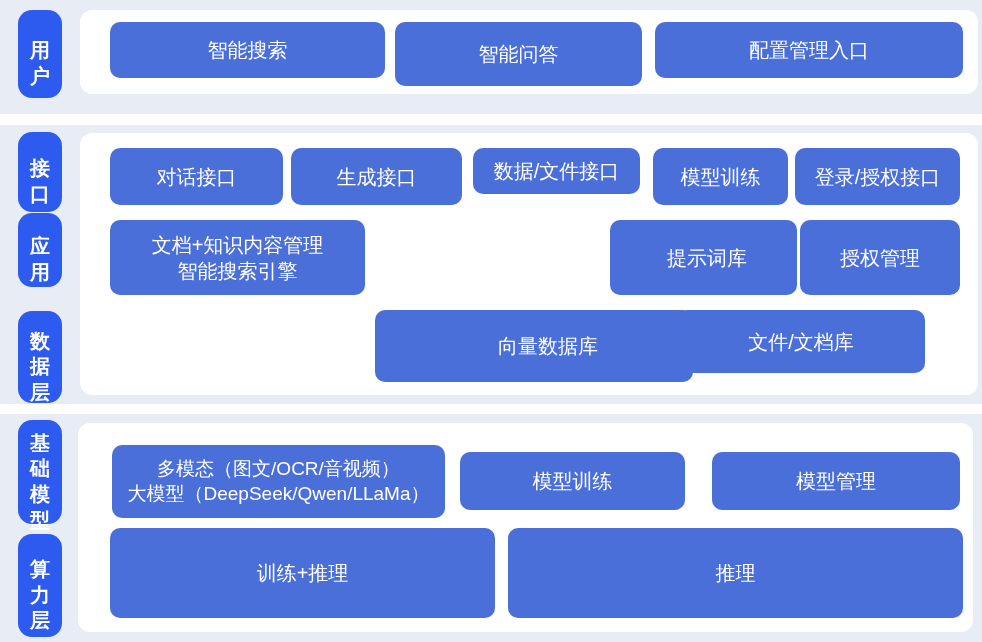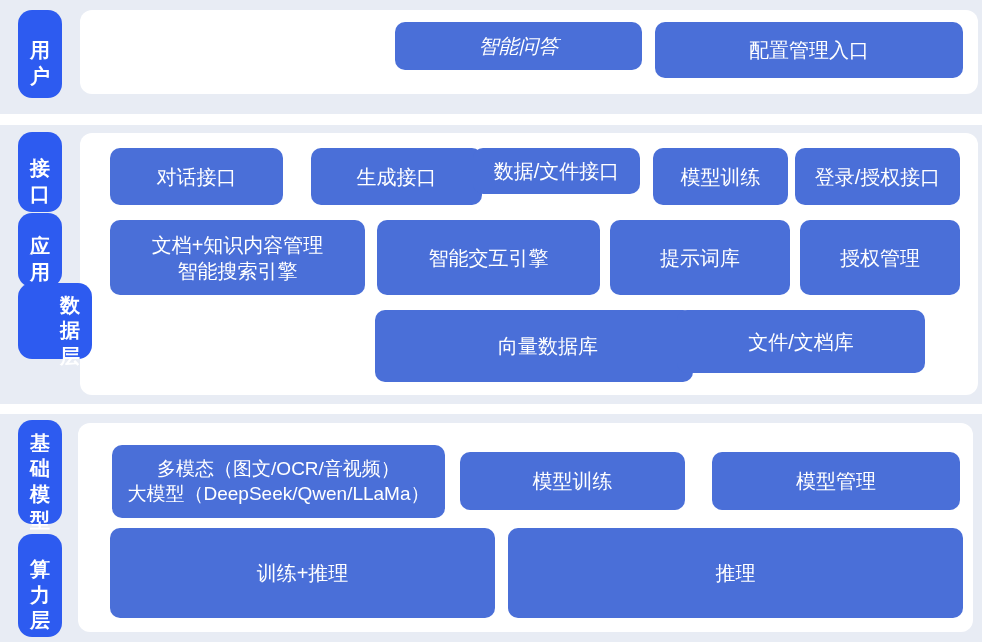--- a/index.html
+++ b/index.html
@@ -25,42 +25,42 @@
   .panel3{left:78px;top:423px;width:895px;height:209px;}
   .layer-label{
     position:absolute;left:18px;width:44px;background:var(--label-blue);
     border-radius:14px;display:flex;align-items:center;justify-content:center;
     color:var(--text-white);font-weight:700;font-size:20px;
   }
   .layer-label .vtxt{width:1.1em;word-break:break-all;text-align:center;line-height:1.28;margin-top:20px;}
   .lab-user{top:10px;height:88px;}
   .lab-if{top:132px;height:80px;}
   .lab-app{top:213px;height:74px;}
-  .lab-data{top:283px;height:76px;padding-left:30px;}
+  .lab-data{top:311px;height:92px;}
   .lab-fm{top:420px;height:104px;}
   .lab-cpu{top:534px;height:103px;}
   .btn{
     position:absolute;background:var(--button-blue);border-radius:10px;
     color:var(--text-white);display:flex;align-items:center;justify-content:center;
     font-size:20px;text-align:center;white-space:pre-line;line-height:1.3;
   }
   
   .b-u1{left:110px;top:22px;width:275px;height:56px;}
-  .b-u2{left:395px;top:22px;width:247px;height:48px;font-style:italic;}
+  .b-u2{left:395px;top:22px;width:247px;height:64px;}
   .b-u3{left:655px;top:22px;width:308px;height:56px;}
   
   .b-i1{left:110px;top:148px;width:173px;height:57px;}
-  .b-i2{left:291px;top:148px;width:171px;height:57px;margin-left:20px;}
+  .b-i2{left:291px;top:148px;width:171px;height:57px;}
   .b-i3{left:473px;top:148px;width:167px;height:46px;}
   .b-i4{left:653px;top:148px;width:135px;height:57px;}
   .b-i5{left:795px;top:148px;width:165px;height:57px;}
   
   .b-a1{left:110px;top:220px;width:255px;height:75px;}
   .b-a2{left:377px;top:220px;width:223px;height:75px;}
-  .b-a3{left:610px;top:220px;width:180px;height:75px;}
+  .b-a3{left:610px;top:220px;width:180px;height:75px;padding-left:7px;}
   .b-a4{left:800px;top:220px;width:160px;height:75px;}
   
   .b-d1{left:110px;top:310px;width:255px;height:63px;}
   .b-d2{left:375px;top:310px;width:290px;height:72px;padding-left:28px;}
   .b-d3{left:677px;top:310px;width:248px;height:63px;}
   
   .b-f1{left:112px;top:445px;width:333px;height:73px;font-size:19px;}
   .b-f2{left:460px;top:452px;width:225px;height:58px;}
   .b-f3{left:712px;top:452px;width:248px;height:58px;}
   
@@ -70,20 +70,21 @@
 </head>
 <body>
 
 <div class="canvas">
 
   <div class="band band1"></div>
   <div class="panel panel1"></div>
   <div class="layer-label lab-user">
     <span class="vtxt">用户</span>
   </div>
+  <div class="btn b-u1">智能搜索</div>
   <div class="btn b-u2">智能问答</div>
   <div class="btn b-u3">配置管理入口</div>
 
   <div class="band band2"></div>
   <div class="panel panel2"></div>
   <div class="layer-label lab-if">
     <span class="vtxt">接口</span>
   </div>
   <div class="layer-label lab-app">
     <span class="vtxt">应用</span>
@@ -93,21 +94,20 @@
   </div>
 
   <div class="btn b-i1">对话接口</div>
   <div class="btn b-i2">生成接口</div>
   <div class="btn b-i3">数据/文件接口</div>
   <div class="btn b-i4">模型训练</div>
   <div class="btn b-i5">登录/授权接口</div>
 
   <div class="btn b-a1">文档+知识内容管理
 智能搜索引擎</div>
-  <div class="btn b-a2">智能交互引擎</div>
   <div class="btn b-a3">提示词库</div>
   <div class="btn b-a4">授权管理</div>
 
   <div class="btn b-d2">向量数据库</div>
   <div class="btn b-d3">文件/文档库</div>
 
   <div class="band band3"></div>
   <div class="panel panel3"></div>
   <div class="layer-label lab-fm">
     <span class="vtxt">基础模型</span>

